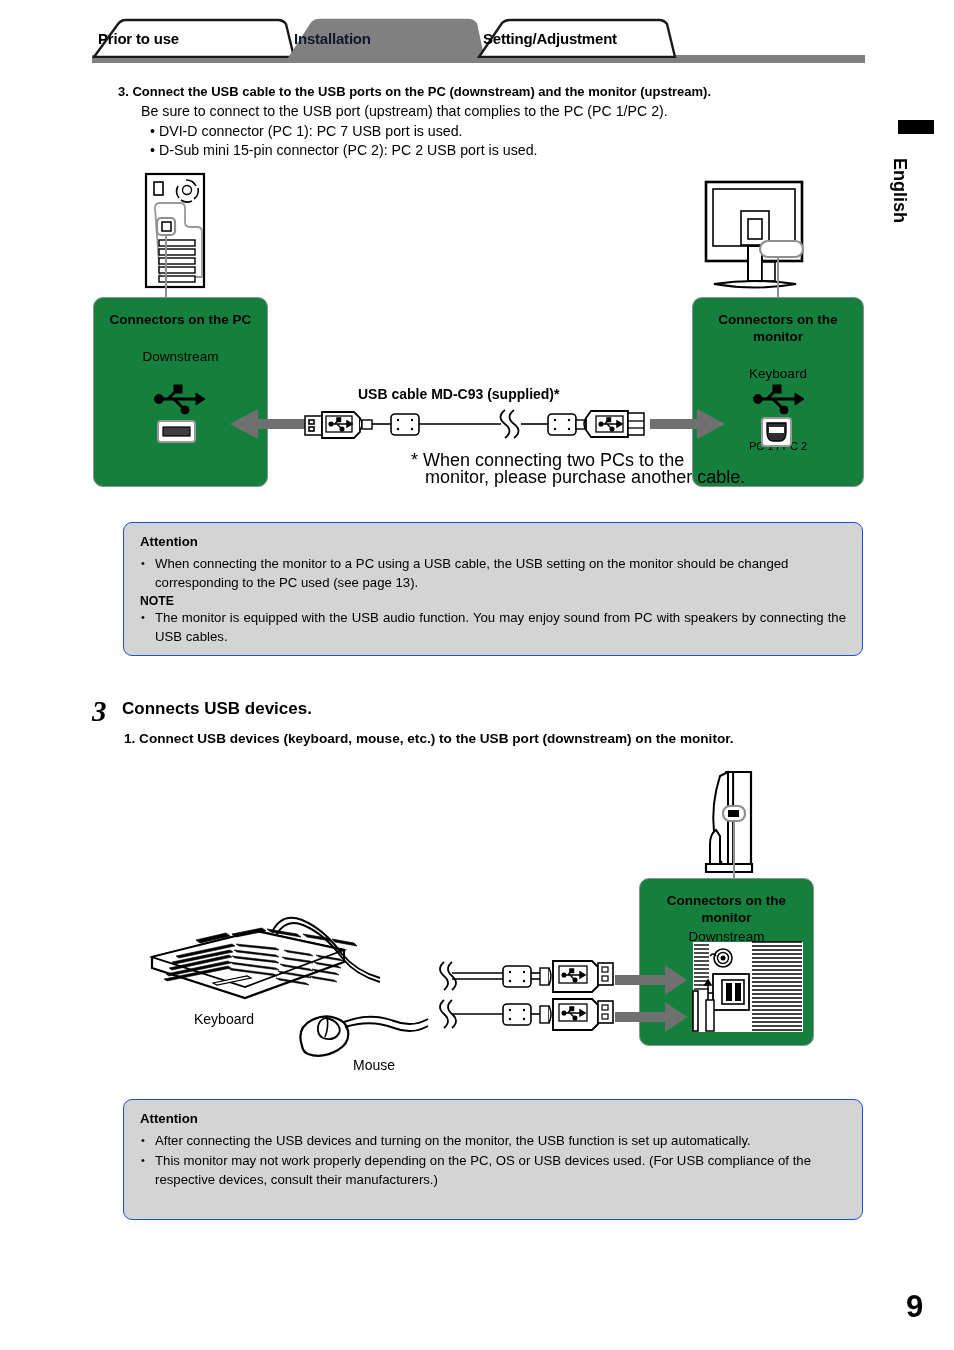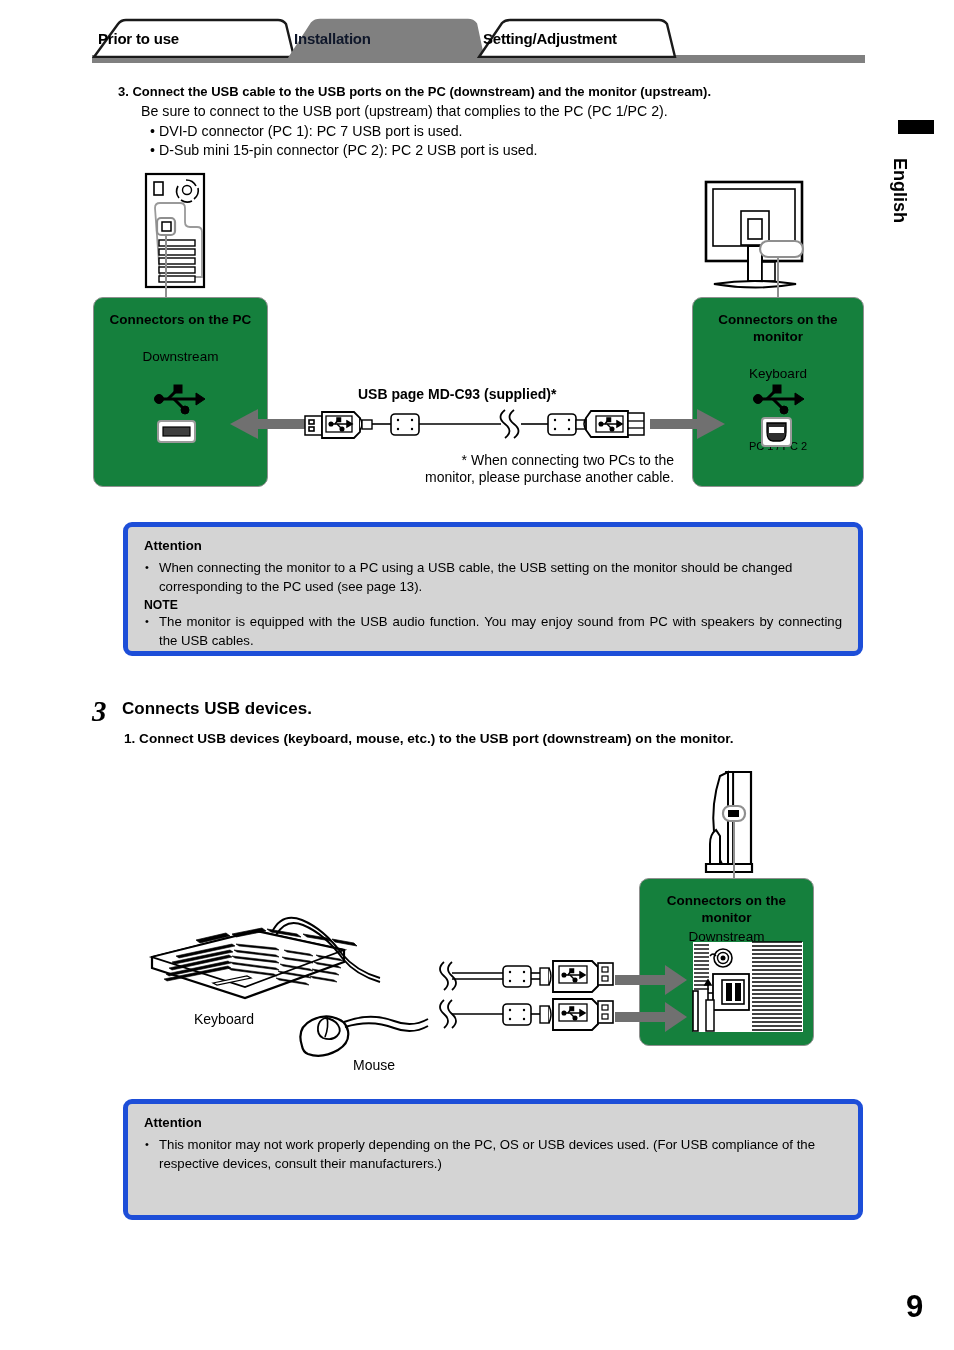--- a/index.html
+++ b/index.html
@@ -142,21 +142,21 @@
   }
 
   .pc-callout { left: 93px; top: 297px; width: 175px; height: 190px; }
   .mon-callout { left: 692px; top: 297px; width: 172px; height: 190px; }
   .mon2-callout { left: 639px; top: 878px; width: 175px; height: 168px; }
 
   
   .attn {
     position: absolute;
     background: #d4d4d4;
-    border: 5px solid #1d4ed8;
+    border: 1px solid #1d4ed8;
     border-radius: 9px;
     box-sizing: border-box;
     padding: 11px 16px 12px 16px;
   }
   .attn-head {
     font-size: 13.2px;
     font-weight: bold;
     margin-bottom: 5px;
   }
   .attn-note {
@@ -213,23 +213,22 @@
     position: absolute;
     left: 358px;
     top: 386px;
     font-size: 14px;
     font-weight: bold;
   }
   .usb-cable-note {
     position: absolute;
     left: 411px;
     top: 452px;
-    font-size: 14px;
+    font-size: 18px;
     line-height: 17px;
-    text-align: right;
   }
   .kb-label {
     position: absolute;
     left: 194px;
     top: 1011px;
     font-size: 14px;
   }
   .mouse-label {
     position: absolute;
     left: 353px;
@@ -300,21 +299,21 @@
     <div class="callout-title">Connectors on the PC</div>
     <div class="callout-sub" style="margin-top:20px;">Downstream</div>
   </div>
 
   <div class="callout mon-callout">
     <div class="callout-title">Connectors on the monitor</div>
     <div class="callout-sub" style="margin-top:20px;">Keyboard</div>
     <div class="callout-small" style="margin-top:57px;">PC 1 / PC 2</div>
   </div>
 
-  <div class="usb-cable-title">USB page MD-C93 (supplied)*</div>
+  <div class="usb-cable-title">USB cable MD-C93 (supplied)*</div>
   <div class="usb-cable-note">
     <div>* When connecting two PCs to the</div>
     <div style="padding-left:14px;">monitor, please purchase another cable.</div>
   </div>
 
   <div class="attn attn1">
     <div class="attn-head">Attention</div>
     <div class="attn-item">When connecting the monitor to a PC using a USB cable, the USB setting on the monitor should be changed corresponding to the PC used (see page 13).</div>
     <div class="attn-note">NOTE</div>
     <div class="attn-item justify">The monitor is equipped with the USB audio function. You may enjoy sound from PC with speakers by connecting the USB cables.</div>
@@ -327,20 +326,21 @@
   <div class="callout mon2-callout">
     <div class="callout-title">Connectors on the monitor</div>
     <div class="callout-sub" style="margin-top:2px;">Downstream</div>
   </div>
 
   <div class="kb-label">Keyboard</div>
   <div class="mouse-label">Mouse</div>
 
   <div class="attn attn2">
     <div class="attn-head">Attention</div>
+    <div class="attn-item">After connecting the USB devices and turning on the monitor, the USB function is set up automatically.</div>
     <div class="attn-item">This monitor may not work properly depending on the PC, OS or USB devices used. (For USB compliance of the respective devices, consult their manufacturers.)</div>
   </div>
 
   <div class="page-no">9</div>
 
   <svg class="art" viewBox="0 0 954 1350">
 
     <g stroke="#000" fill="none" stroke-width="2">
       <rect x="146" y="174" width="58" height="113" fill="#fff" stroke="#000" stroke-width="2.2"></rect>
       <rect x="154" y="182" width="9" height="13" fill="#fff" stroke="#000" stroke-width="1.6"></rect>

